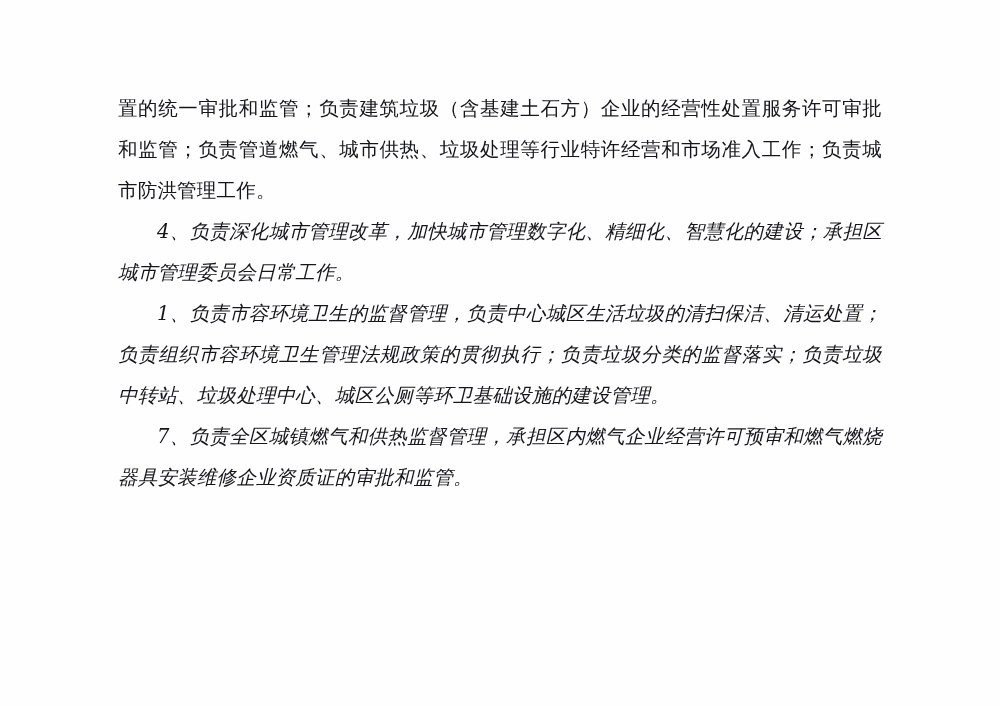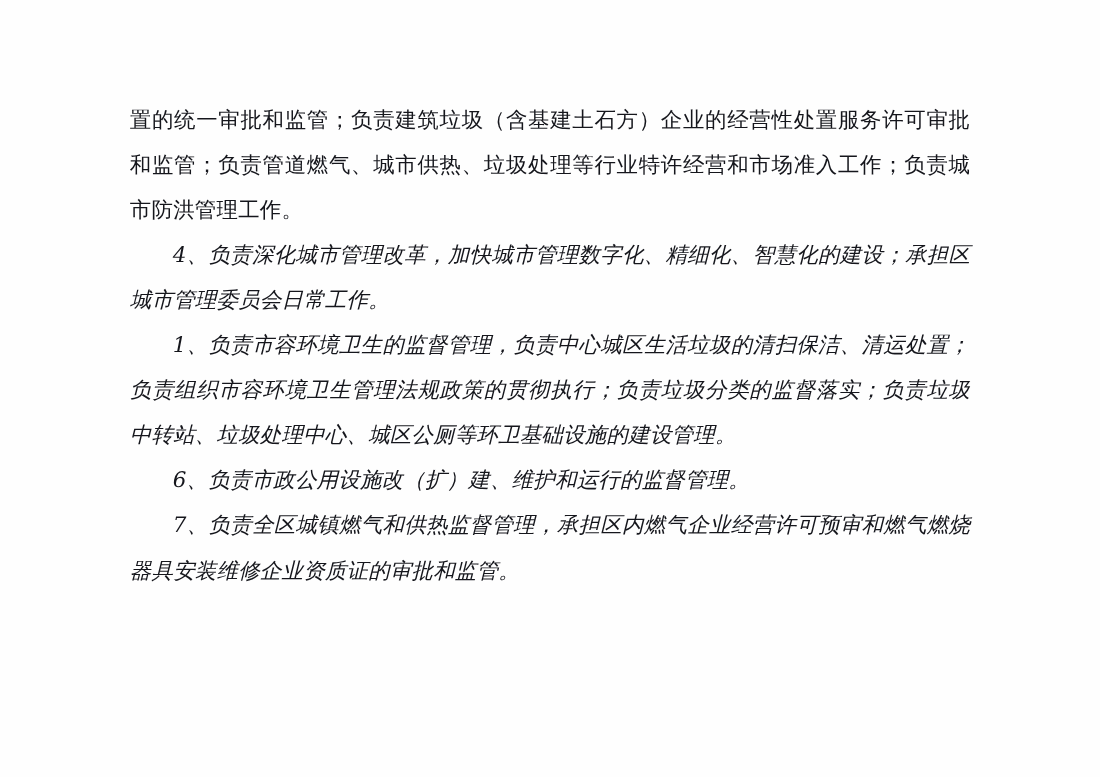--- a/index.html
+++ b/index.html
@@ -41,16 +41,15 @@
   }
 </style>
 </head>
 <body>
 
 <div class="page">
   <div class="doc-body">
     <p class="para">置的统一审批和监管；负责建筑垃圾（含基建土石方）企业的经营性处置服务许可审批和监管；负责管道燃气、城市供热、垃圾处理等行业特许经营和市场准入工作；负责城市防洪管理工作。</p>
     <p class="para indent">4、负责深化城市管理改革，加快城市管理数字化、精细化、智慧化的建设；承担区城市管理委员会日常工作。</p>
     <p class="para indent">1、负责市容环境卫生的监督管理，负责中心城区生活垃圾的清扫保洁、清运处置；负责组织市容环境卫生管理法规政策的贯彻执行；负责垃圾分类的监督落实；负责垃圾中转站、垃圾处理中心、城区公厕等环卫基础设施的建设管理。</p>
-    <p class="para indent">6、负责市政公用设施改（扩）建、维护和运行的监督管理。</p>
     <p class="para indent">7、负责全区城镇燃气和供热监督管理，承担区内燃气企业经营许可预审和燃气燃烧器具安装维修企业资质证的审批和监管。</p>
   </div>
 </div>
 
 </body></html>

